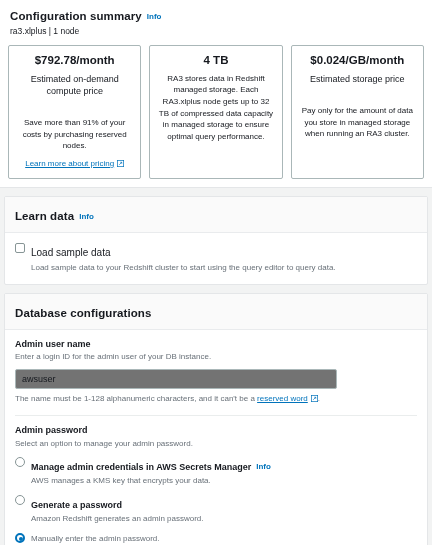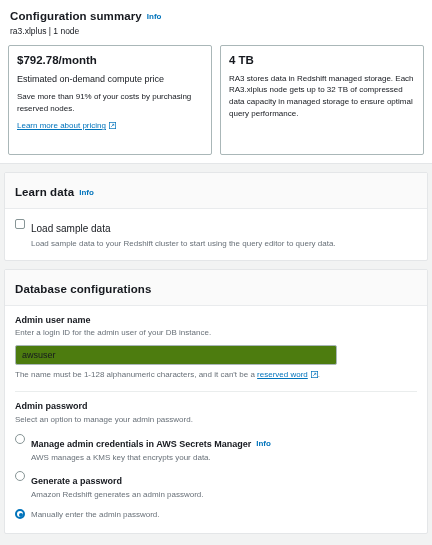--- a/index.html
+++ b/index.html
@@ -60,33 +60,34 @@
     gap: 8px;
     margin-top: 7px;
   }
   .card {
     flex: 1 1 0;
     border: 1px solid #aab7b8;
     border-radius: 2px;
     background: #fff;
     padding: 8px 8px 8px 8px;
     min-height: 110px;
+    text-align: center;
   }
   .card-value {
     font-size: 11.5px;
     font-weight: bold;
     color: #16191f;
     line-height: 1.2;
     margin-bottom: 5px;
   }
   .card-label {
     font-size: 9px;
     color: #16191f;
     line-height: 1.35;
-    margin-bottom: 6px;
+    margin-bottom: 20px;
   }
   .card-desc {
     font-size: 8px;
     color: #16191f;
     line-height: 1.45;
   }
   .card-link {
     display: inline-block;
     margin-top: 4px;
     font-size: 8px;
@@ -131,21 +132,21 @@
   .field-hint {
     font-size: 8px; color: #687078;
     line-height: 1.35; margin-top: 2px;
   }
   .text-input {
     margin-top: 6px;
     width: 322px;
     height: 20px;
     border: 1px solid #aab7b8;
     border-radius: 2px;
-    background: #4d7c0f;
+    background: #737373;
     font-family: "Liberation Sans", sans-serif;
     font-size: 9px;
     color: #16191f;
     padding: 0 6px;
     outline: none;
   }
   .field-foot {
     font-size: 8px; color: #687078;
     margin-top: 5px; line-height: 1.35;
   }
@@ -207,20 +208,25 @@
                 <rect x="0.5" y="0.5" width="9" height="9" fill="none" stroke="#0073bb" stroke-width="1"></rect>
                 <path d="M3.2 6.8 L6.8 3.2 M4.6 3.2 H6.8 V5.4" fill="none" stroke="#0073bb" stroke-width="1"></path>
               </svg></span></a>
       </div>
 
       <div class="card">
         <div class="card-value">4 TB</div>
         <div class="card-desc">RA3 stores data in Redshift managed storage. Each RA3.xlplus node gets up to 32 TB of compressed data capacity in managed storage to ensure optimal query performance.</div>
       </div>
 
+      <div class="card">
+        <div class="card-value">$0.024/GB/month</div>
+        <div class="card-label">Estimated storage price</div>
+        <div class="card-desc">Pay only for the amount of data you store in managed storage when running an RA3 cluster.</div>
+      </div>
 
     </div>
   </section>
 
   <section class="panel" style="margin-top:8px;">
     <div class="panel-header">
       <span class="panel-title">Learn data</span><span class="info-link">Info</span>
     </div>
     <div class="panel-body">
       <div class="check-row">

